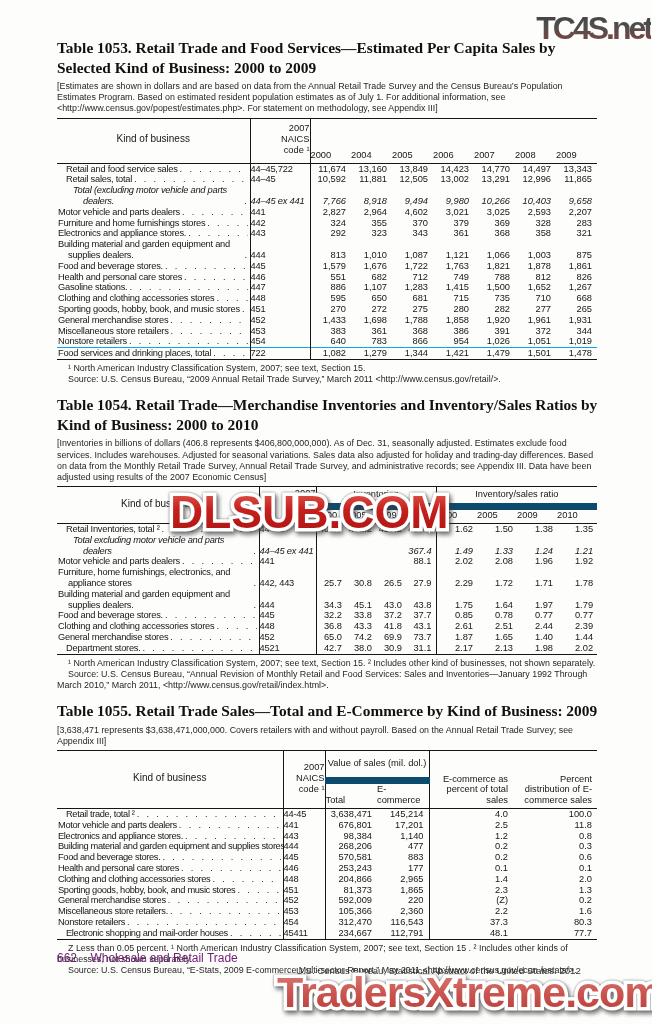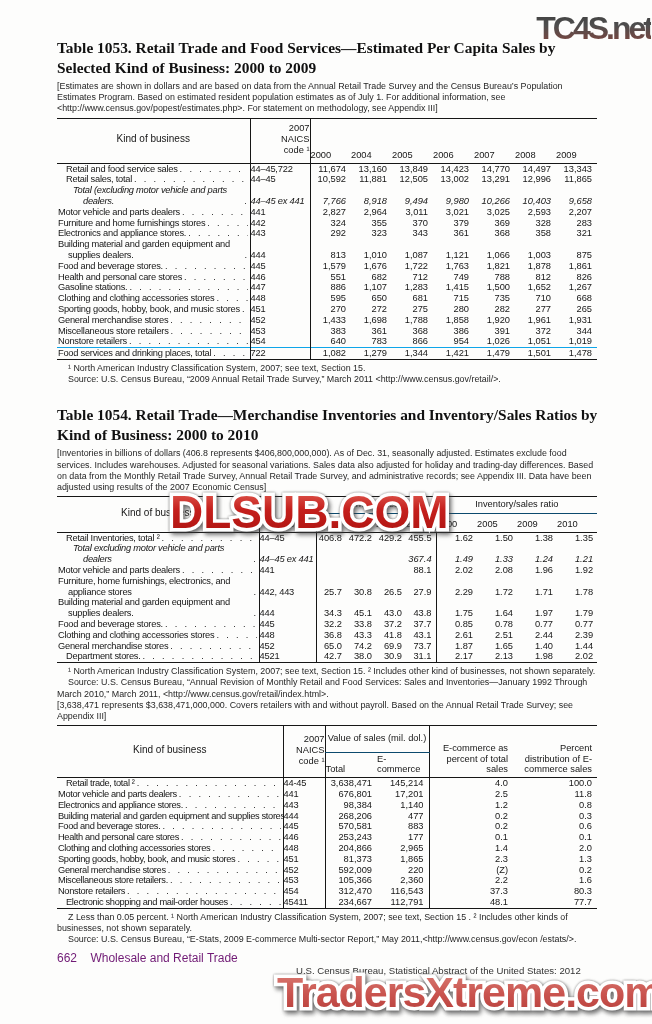--- a/index.html
+++ b/index.html
@@ -3,39 +3,39 @@
 <meta charset="utf-8">
 <style>
   html,body{margin:0;padding:0;background:#e8e8e8;}
   .page{position:relative;width:652px;height:1024px;background:#fdfdfc;overflow:hidden;
         font-family:"Liberation Sans",sans-serif;color:#1b1b1b;}
   .content{position:absolute;left:57px;top:38px;width:541px;}
 
   
   .ttl{font-family:"Liberation Serif",serif;font-weight:bold;font-size:15.4px;line-height:19.5px;
        color:#111;margin:0 0 4px 0;}
-  .ttl.later{margin-top:20px;}
+  .ttl.later{margin-top:10px;}
 
   
   .note{font-size:8.9px;line-height:11.2px;color:#262626;margin:0 0 3px 0;}
   .fn{font-size:8.9px;line-height:11.2px;color:#262626;margin:3px 0 0 0;}
   .fn p{margin:0;text-indent:11px;}
 
   
   table{border-collapse:collapse;table-layout:fixed;width:540px;margin-top:2px;
         font-size:9.3px;line-height:10.8px;color:#161616;}
   thead{border-top:1.5px solid #161616;border-bottom:1px solid #161616;}
   tbody{border-bottom:1.8px solid #161616;}
   th,td{padding:0;vertical-align:bottom;font-weight:normal;}
   thead th{vertical-align:bottom;padding-bottom:2px;}
   th.h-lbl{vertical-align:middle;text-align:center;font-size:10px;}
   th.h-naics{vertical-align:middle;text-align:right;}
   th.h-naics span{display:inline-block;width:38px;}
   th.h-year{text-align:left;padding-right:5px;}
-  th.group{text-align:center;border-bottom:1px solid #0c4a6e;vertical-align:middle;height:14px;}
+  th.group{text-align:center;border-bottom:7px solid #0c4a6e;vertical-align:middle;height:14px;}
   th.h-pct,th.h-dist{text-align:right;padding-right:5px;vertical-align:bottom;}
   .bl{border-left:1px solid #161616;}
   tr.rule-above{border-top:1px solid #0ea5e9;}
   tr.bold{font-weight:bold;}
   tr.italic{font-style:italic;}
   td.lbl{overflow:hidden;}
   .lw{display:flex;align-items:flex-end;overflow:hidden;}
   .lt{letter-spacing:-0.25px;}
   .lt.ind0{padding-left:11px;text-indent:-10px;}
   .lt.ind1{padding-left:19px;text-indent:-10px;}
@@ -159,21 +159,21 @@
           <tr>
             <td class="lbl">
               <div class="lw">
                 <span class="lt ind0">Motor vehicle and parts dealers</span>
                 <span class="dots">. . . . . . . . . . . . . . . . . . . . . . . . . . . . . . . . . . . . . . . . . . . . . . . . . . . . . . . . . . . . . . . . . . . . . . </span>
               </div>
             </td>
             <td class="naics">441</td>
             <td class="num bl">2,827</td>
             <td class="num">2,964</td>
-            <td class="num">3,011</td>
+            <td class="num">4,602</td>
             <td class="num">3,021</td>
             <td class="num">3,025</td>
             <td class="num">2,593</td>
             <td class="num">2,207</td>
           </tr>
           <tr>
             <td class="lbl">
               <div class="lw">
                 <span class="lt ind0">Furniture and home furnishings stores</span>
                 <span class="dots">. . . . . . . . . . . . . . . . . . . . . . . . . . . . . . . . . . . . . . . . . . . . . . . . . . . . . . . . . . . . . . . . . . . . . . </span>
@@ -563,20 +563,21 @@
             <td class="num">2.02</td>
           </tr>
         </tbody>
     </table>
 
     <div class="fn">
       <p>¹ North American Industry Classification System, 2007; see text, Section 15. ² Includes other kind of businesses, not shown separately.</p>
       <p>Source: U.S. Census Bureau, “Annual Revision of Monthly Retail and Food Services: Sales and Inventories—January 1992 Through March 2010,” March 2011, &lt;http://www.census.gov/retail/index.html&gt;.</p>
     </div>
 
+    <p class="ttl later">Table 1055. Retail Trade Sales—Total and E-Commerce by Kind of Business: 2009</p>
     <p class="note">[3,638,471 represents $3,638,471,000,000. Covers retailers with and without payroll. Based on the Annual Retail Trade Survey; see Appendix III]</p>
 
     <table id="t1055">
       <colgroup>
         <col style="width:226px">
           <col style="width:42px">
         <col style="width:52px">
           <col style="width:52px">
         <col style="width:84px">
           <col style="width:84px">

